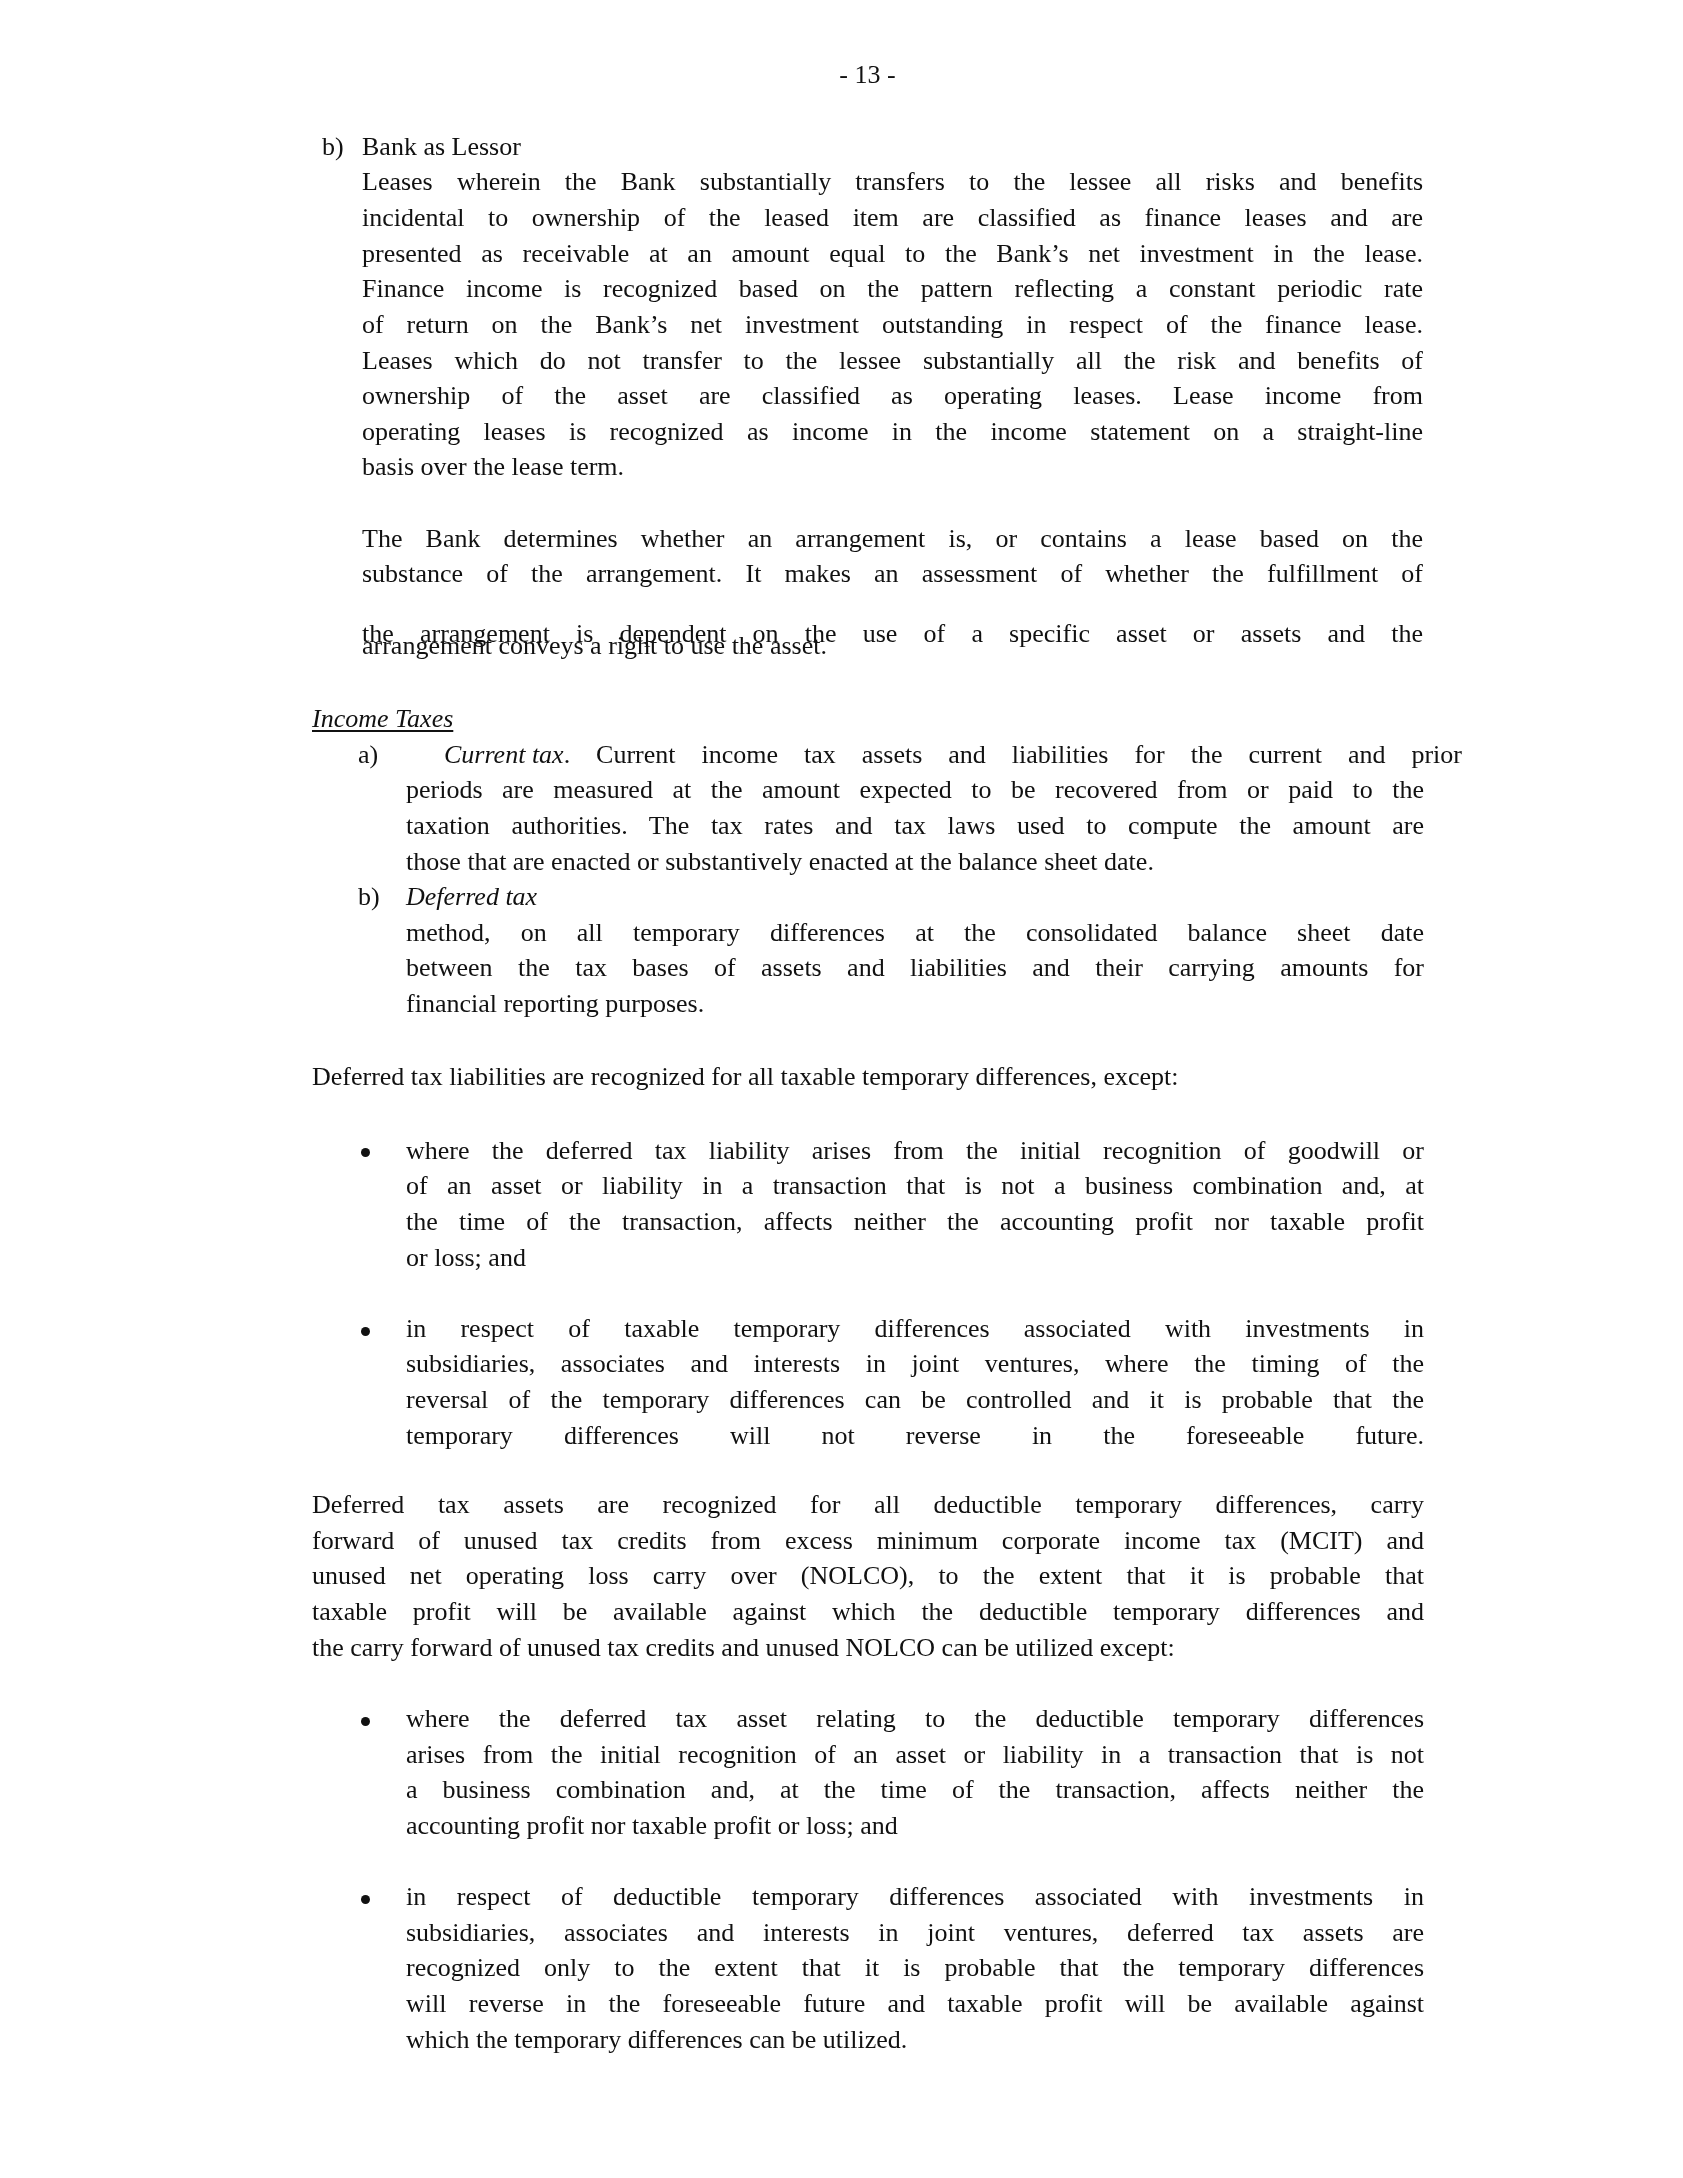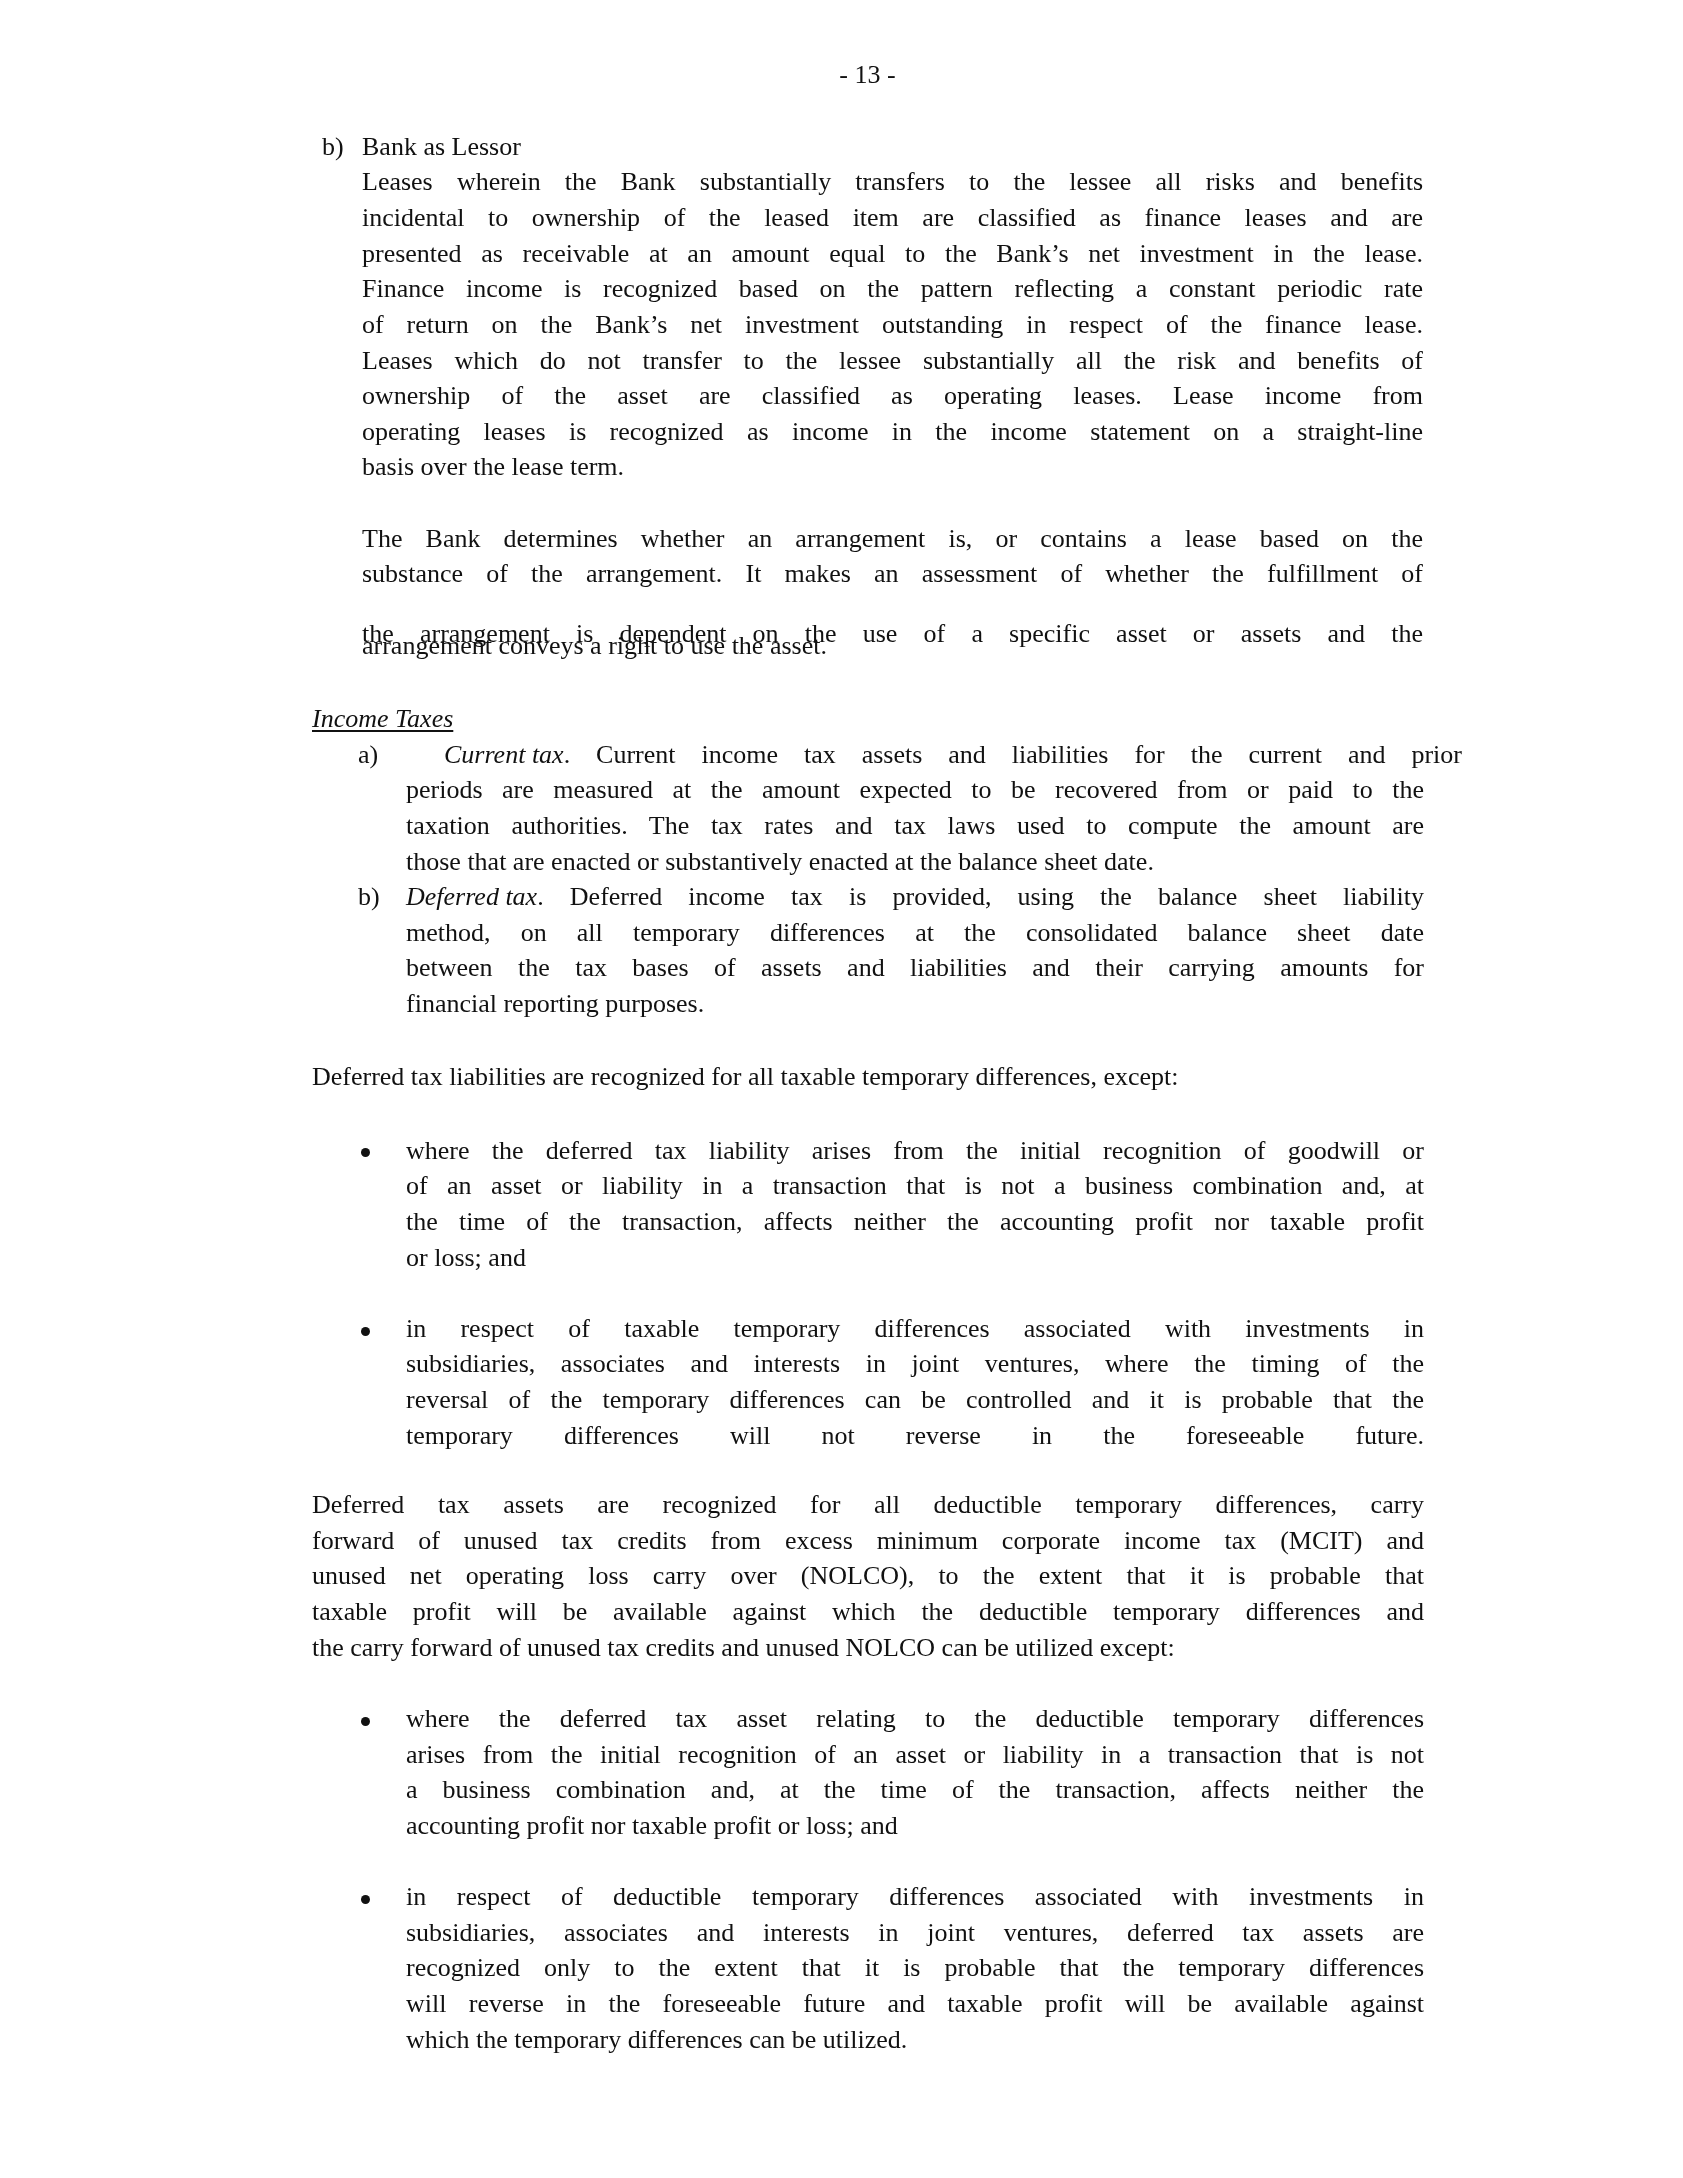--- a/index.html
+++ b/index.html
@@ -55,21 +55,20 @@
     </div>
     <div class="ln j" style="left:406px; top:772px; width:1018px;">periods are measured at the amount expected to be recovered from or paid to the</div>
     <div class="ln j" style="left:406px; top:808px; width:1018px;">taxation authorities. The tax rates and tax laws used to compute the amount are</div>
     <div class="ln" style="left:406px; top:844px;">those that are enacted or substantively enacted at the balance sheet date.</div>
   </div>
 
   <div>
     <div class="marker" style="left:358px; top:879px;">b)</div>
     <div class="ln" style="left:406px; top:879px; width:1018px; display:flex; white-space:nowrap;">
       <i>Deferred tax</i>
-      <span style="flex:1; text-align:justify; text-align-last:justify;">. Deferred income tax is provided, using the balance sheet liability</span>
     </div>
     <div class="ln j" style="left:406px; top:915px; width:1018px;">method, on all temporary differences at the consolidated balance sheet date</div>
     <div class="ln j" style="left:406px; top:950px; width:1018px;">between the tax bases of assets and liabilities and their carrying amounts for</div>
     <div class="ln" style="left:406px; top:986px;">financial reporting purposes.</div>
   </div>
 
   <div class="ln" style="left:312px; top:1059px;">Deferred tax liabilities are recognized for all taxable temporary differences, except:</div>
 
   <div>
     <div class="bullet" style="left:361px; top:1148px;"></div>

